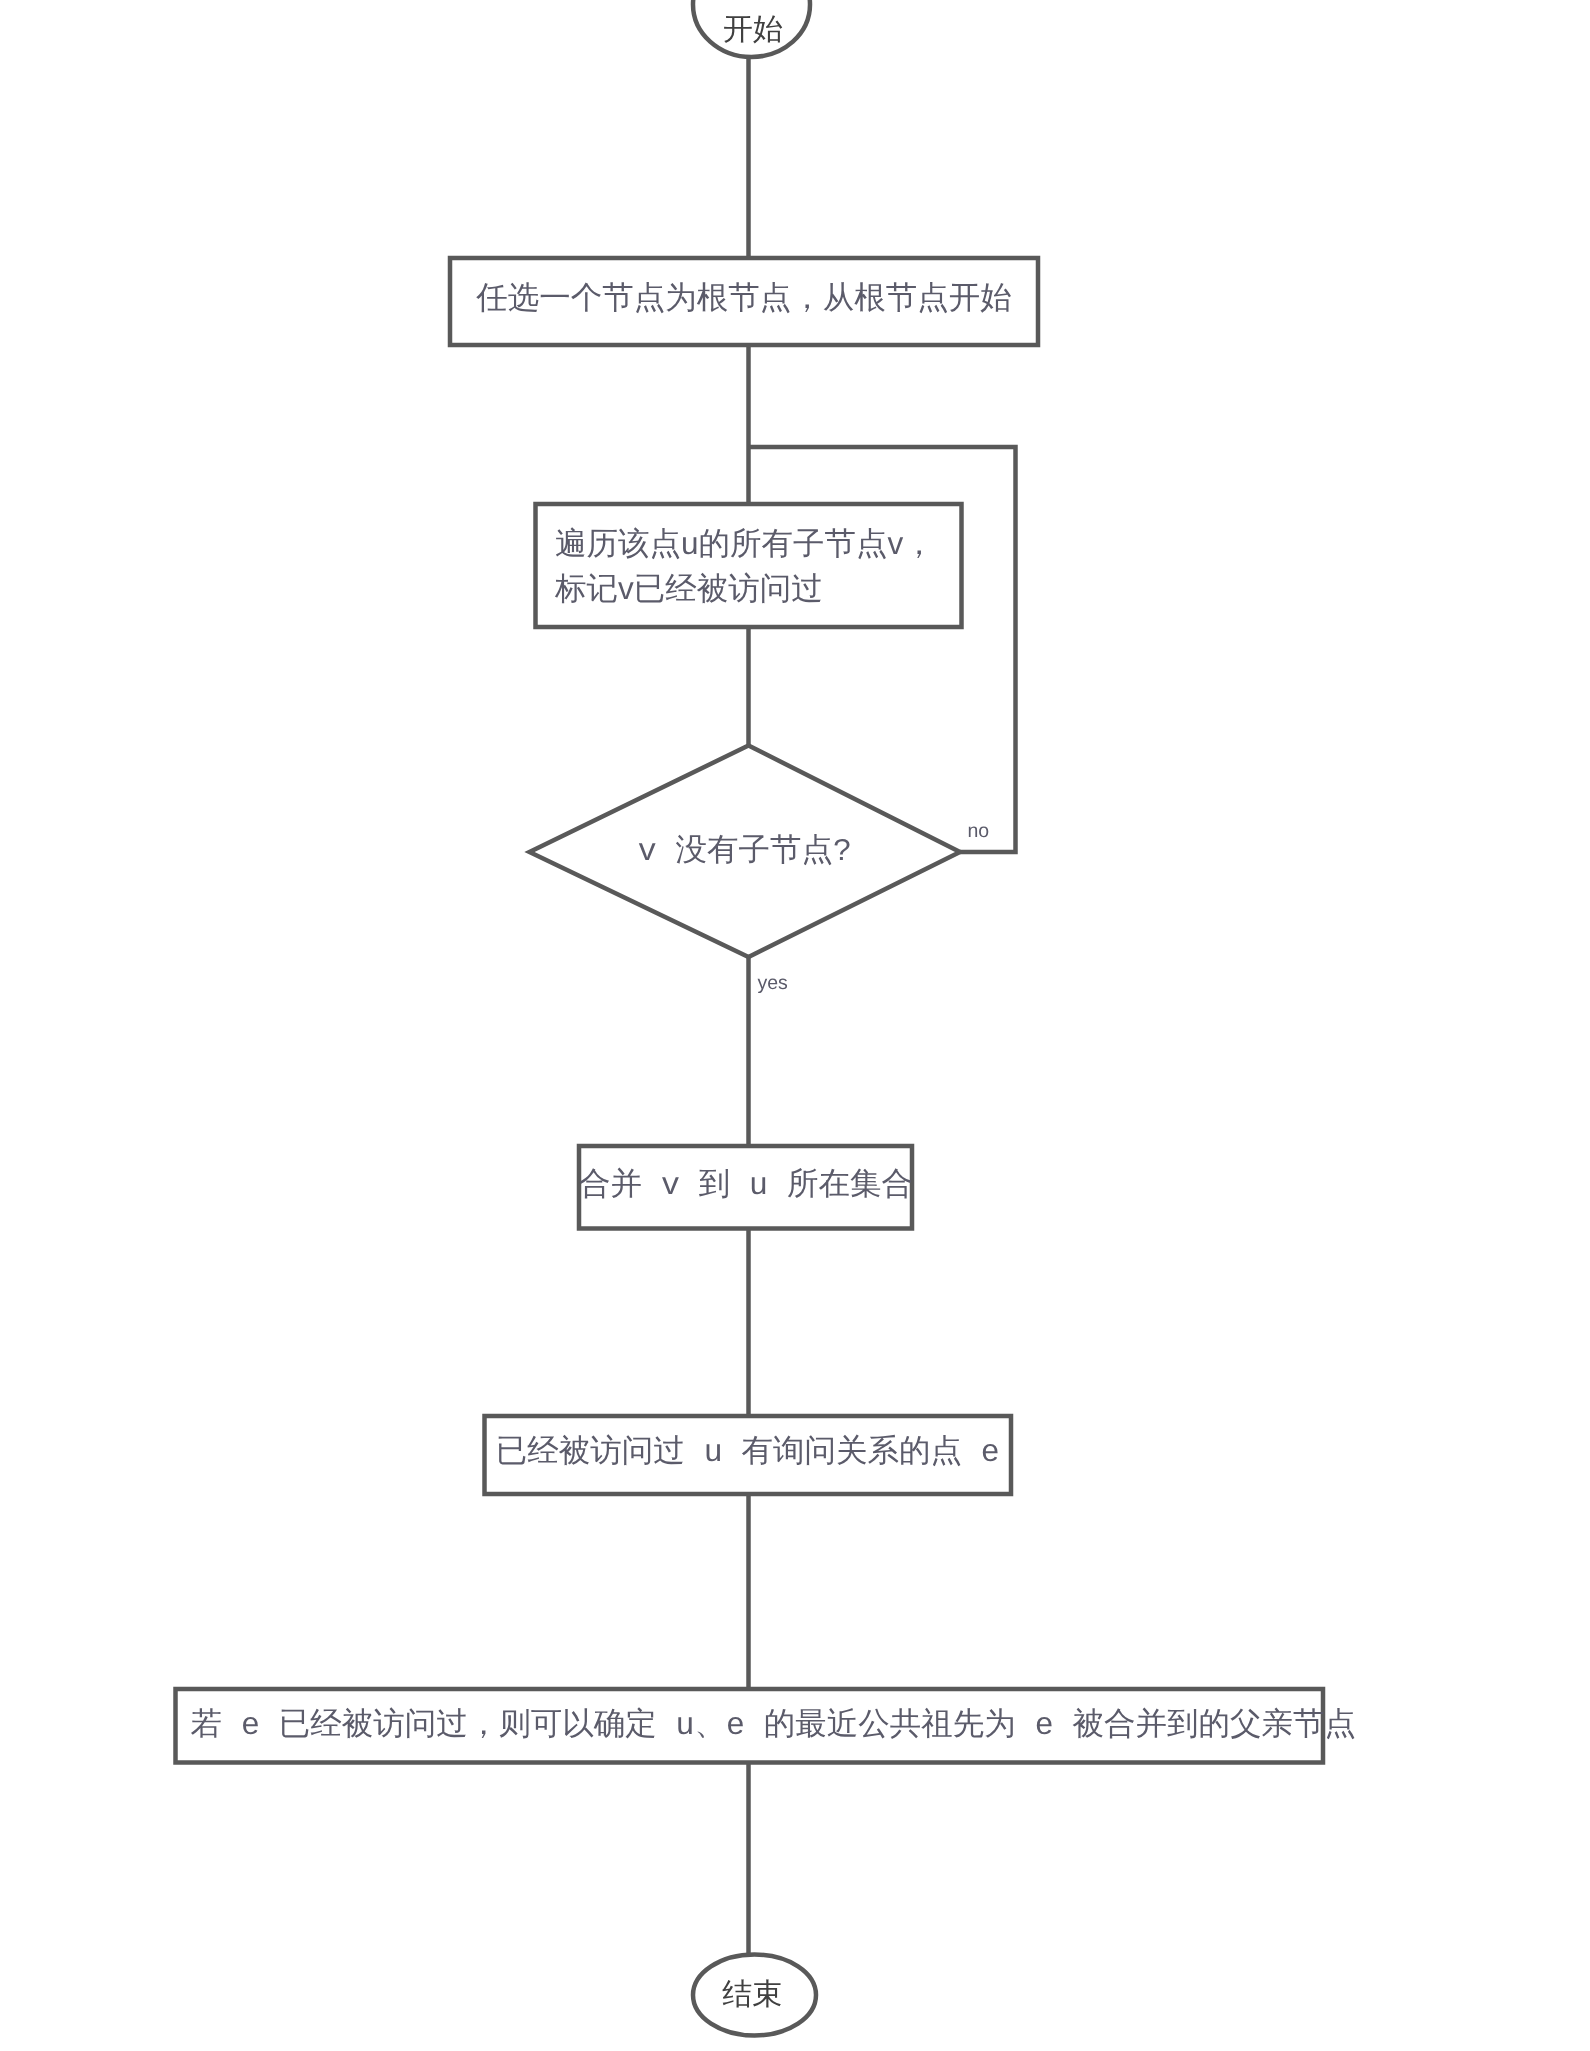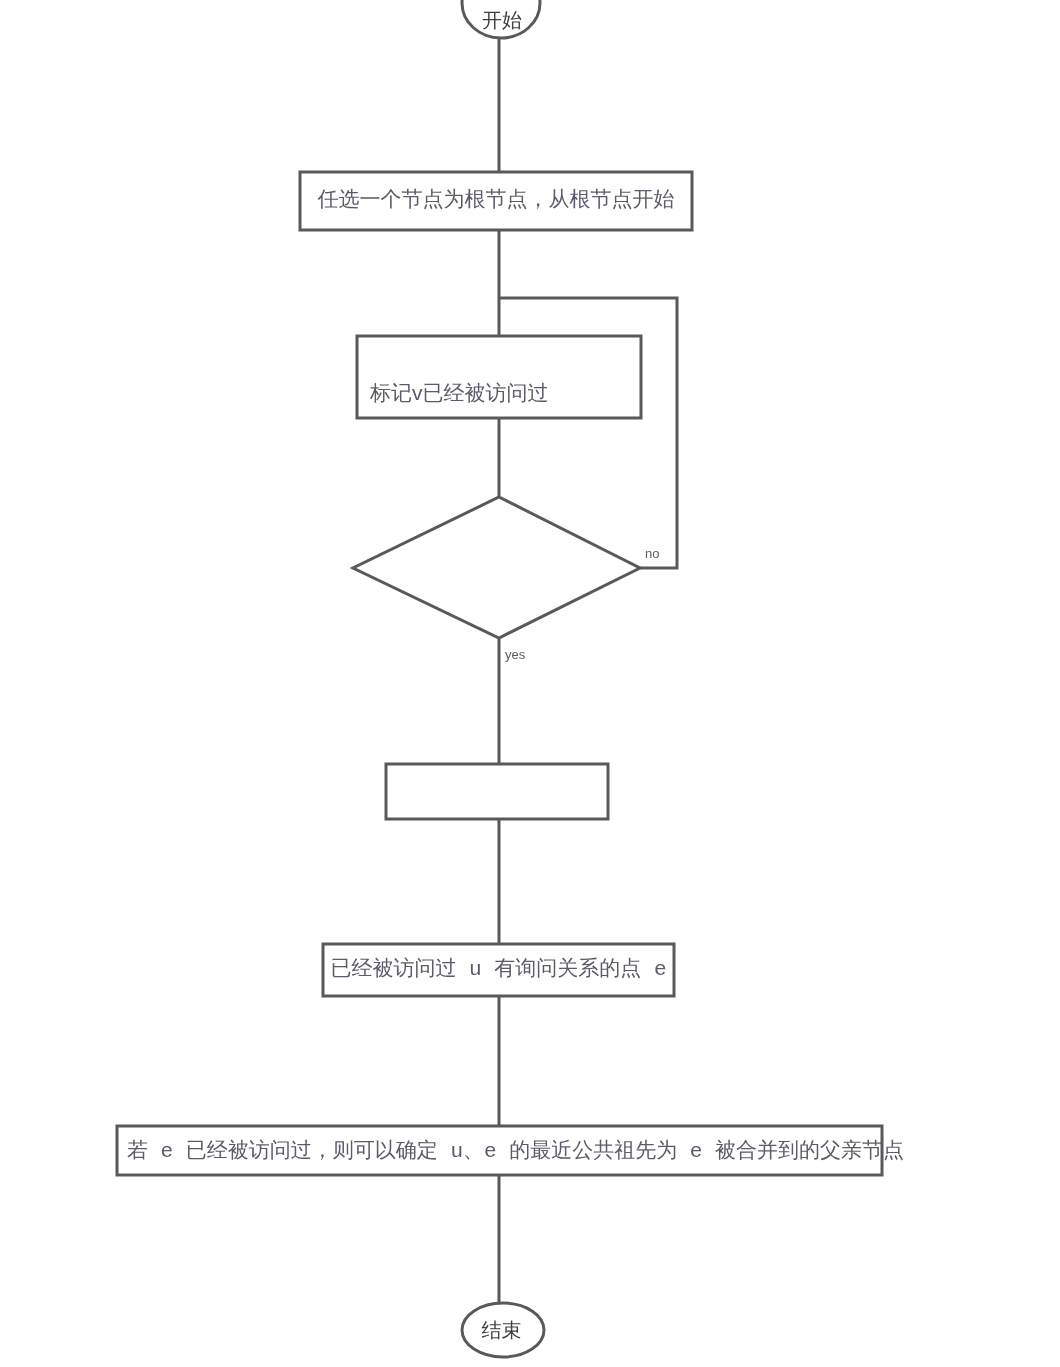--- a/index.html
+++ b/index.html
@@ -111,28 +111,31 @@
 
     <rect class="node-shape" x="117" y="1126" width="765" height="49"></rect>
 
     <ellipse class="terminator-shape" cx="503" cy="1330" rx="41" ry="27"></ellipse>
   </svg>
 
   <div class="term-text" style="left:463px; top:8px; width:78px;">开始</div>
 
   <div class="node-text center" style="left:300px; top:186px; width:392px;">任选一个节点为根节点，从根节点开始</div>
 
+  <div class="node-text left" style="left:370px; top:348px; width:270px;">遍历该点u的所有子节点v，</div>
 
   <div class="node-text left" style="left:370px; top:378px; width:270px;">标记v已经被访问过</div>
 
+  <div class="node-text center" style="left:353px; top:554px; width:287px;">v 没有子节点?</div>
 
   <div class="edge-label" style="left:645px; top:543px;">no</div>
 
   <div class="edge-label" style="left:505px; top:644px;">yes</div>
 
+  <div class="node-text center" style="left:386px; top:777px; width:222px;">合并 v 到 u 所在集合</div>
 
   <div class="node-text center" style="left:323px; top:955px; width:351px;">已经被访问过 u 有询问关系的点 e</div>
 
   <div class="node-text center" style="left:127px; top:1137px; width:745px;">若 e 已经被访问过，则可以确定 u、e 的最近公共祖先为 e 被合并到的父亲节点</div>
 
   <div class="term-text" style="left:463px; top:1318px; width:77px;">结束</div>
 
 </div>
 
 </body></html>

